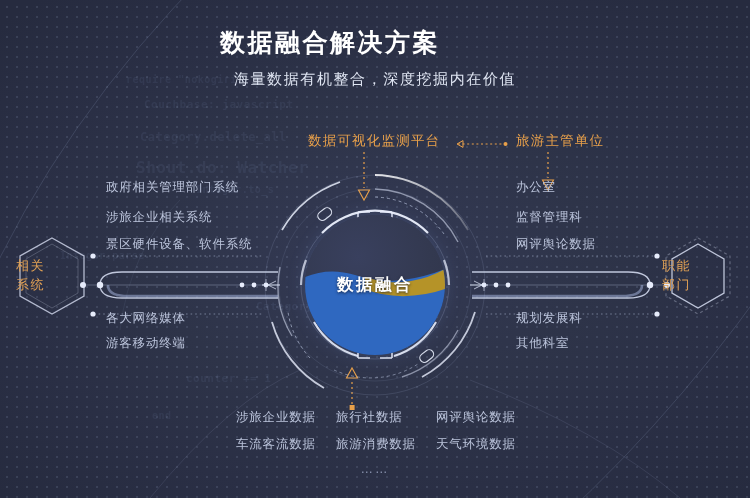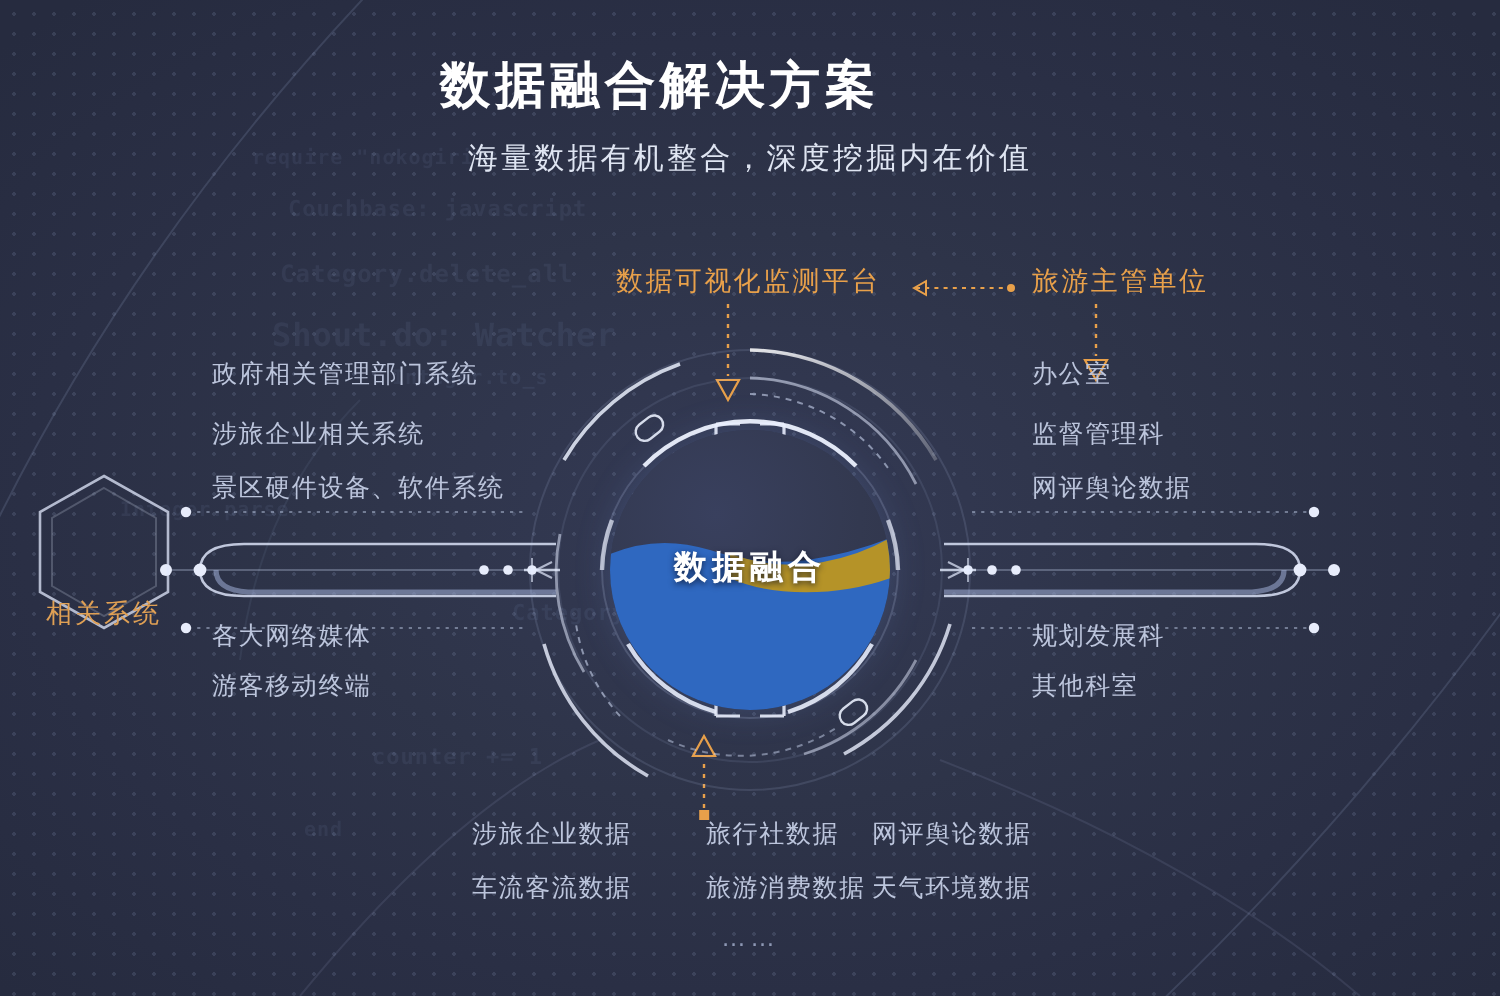--- a/index.html
+++ b/index.html
@@ -105,21 +105,21 @@
   .lb1 { top: 310px; }  .lb2 { top: 335px; }
 
   .botrow {
     position: absolute;
     font-size: 12.5px;
     color: #bcc5dc;
     letter-spacing: 0.8px;
     white-space: nowrap;
     z-index: 20;
   }
-  .bc1 { left: 236px; text-align: right; }  .bc2 { left: 353px; }  .bc3 { left: 436px; }
+  .bc1 { left: 236px; text-align: right; }  .bc2 { left: 336px; }  .bc3 { left: 436px; }
   .br1 { top: 409px; }   .br2 { top: 436px; }
 
   #bot-ellipsis {
     position: absolute;
     top: 462px; left: 0; width: 750px;
     text-align: center;
     font-size: 12.5px;
     color: #8e98b4;
     letter-spacing: 2px;
     z-index: 20;
@@ -131,22 +131,22 @@
     width: 72px; height: 82px;
     z-index: 20;
   }
   #hex-left  { left: 16px;  top: 235px; }
   #hex-right { left: 662px; top: 235px; }
 
   .hexlabel {
     position: absolute;
     inset: 0;
     display: flex;
-    flex-direction: row;
-    align-items: flex-end;
+    flex-direction: column;
+    align-items: flex-start;
     justify-content: center;
     font-size: 13px;
     color: #e0a054;
     letter-spacing: 1.5px;
     line-height: 1.45;
     pointer-events: none;
   }
 
   
   #hub {
@@ -343,20 +343,30 @@
     <svg width="72" height="82" viewBox="0 0 72 82">
       <polygon points="36,3 68,21 68,61 36,79 4,61 4,21" fill="none" stroke="rgba(225,232,252,0.75)" stroke-width="1.3"></polygon>
       <polygon points="36,9 62,24 62,58 36,73 10,58 10,24" fill="none" stroke="rgba(225,232,252,0.22)" stroke-width="1"></polygon>
     </svg>
     <div class="hexlabel">
       <span>相关</span>
       <span>系统</span>
     </div>
   </div>
 
+  <div class="hexbadge" id="hex-right">
+    <svg width="72" height="82" viewBox="0 0 72 82">
+      <polygon points="36,3 68,21 68,61 36,79 4,61 4,21" fill="none" stroke="rgba(225,232,252,0.30)" stroke-width="1.2" stroke-dasharray="3 3"></polygon>
+      <polygon points="36,9 62,24 62,58 36,73 10,58 10,24" fill="none" stroke="rgba(225,232,252,0.80)" stroke-width="1.3"></polygon>
+    </svg>
+    <div class="hexlabel">
+      <span>职能</span>
+      <span>部门</span>
+    </div>
+  </div>
 
   <div class="sidetext leftcol lt1">政府相关管理部门系统</div>
   <div class="sidetext leftcol lt2">涉旅企业相关系统</div>
   <div class="sidetext leftcol lt3">景区硬件设备、软件系统</div>
   <div class="sidetext leftcol lb1">各大网络媒体</div>
   <div class="sidetext leftcol lb2">游客移动终端</div>
 
   <div class="sidetext rightcol lt1">办公室</div>
   <div class="sidetext rightcol lt2">监督管理科</div>
   <div class="sidetext rightcol lt3">网评舆论数据</div>

